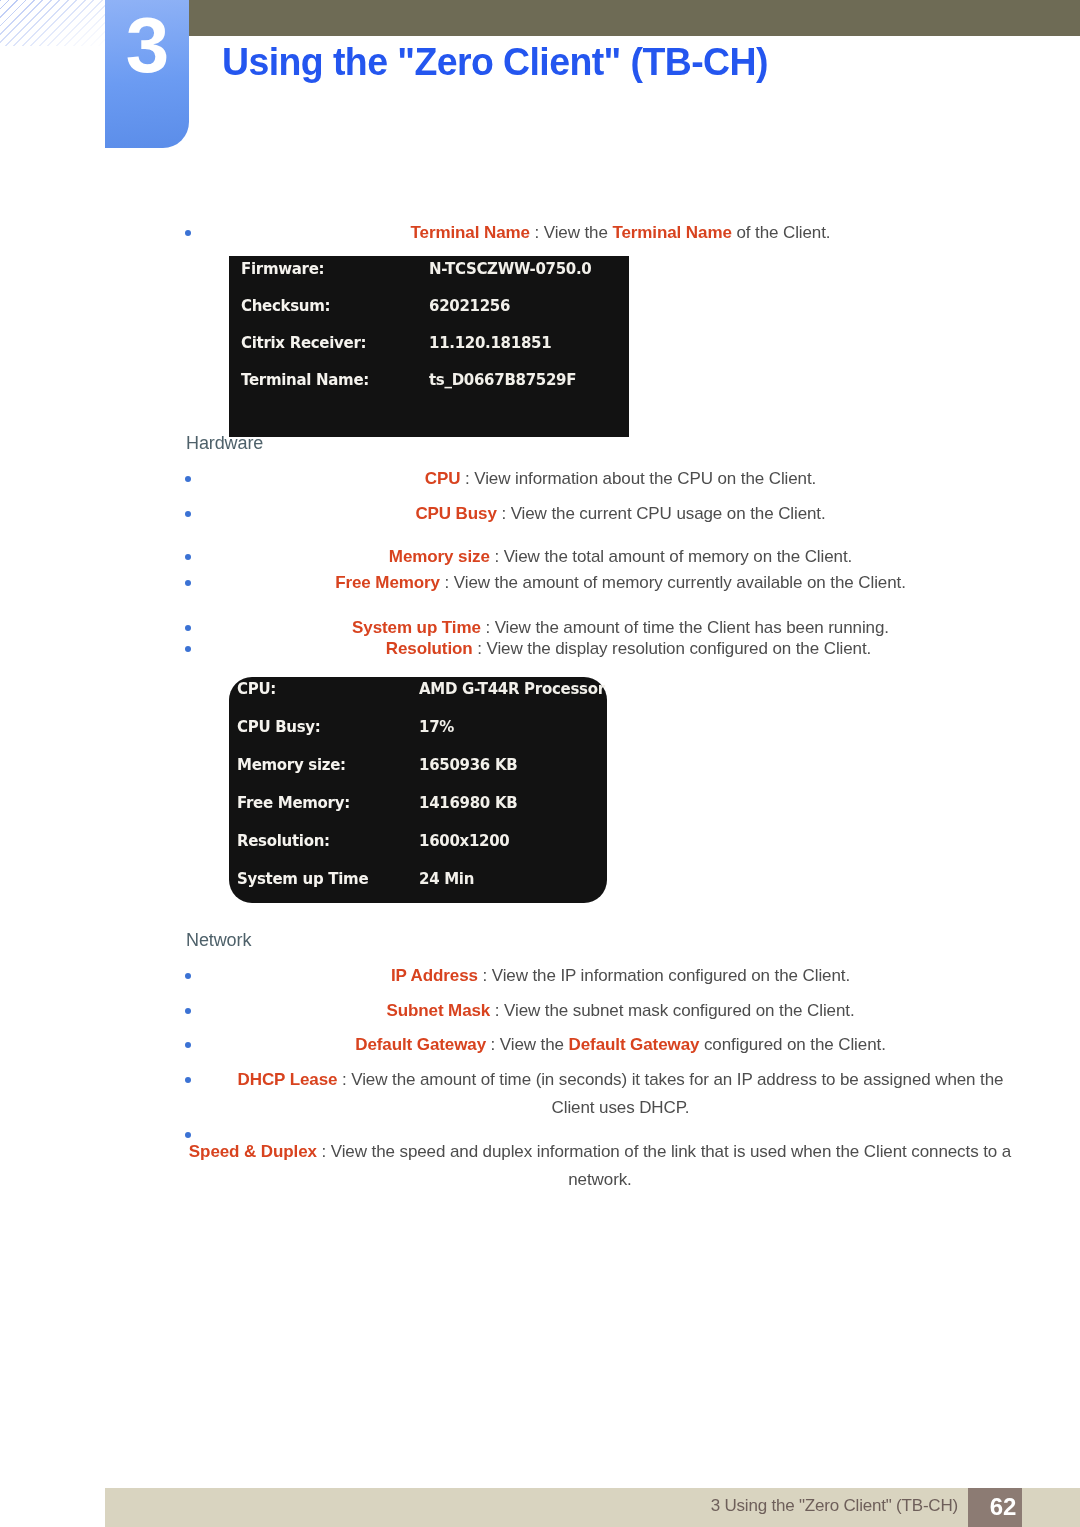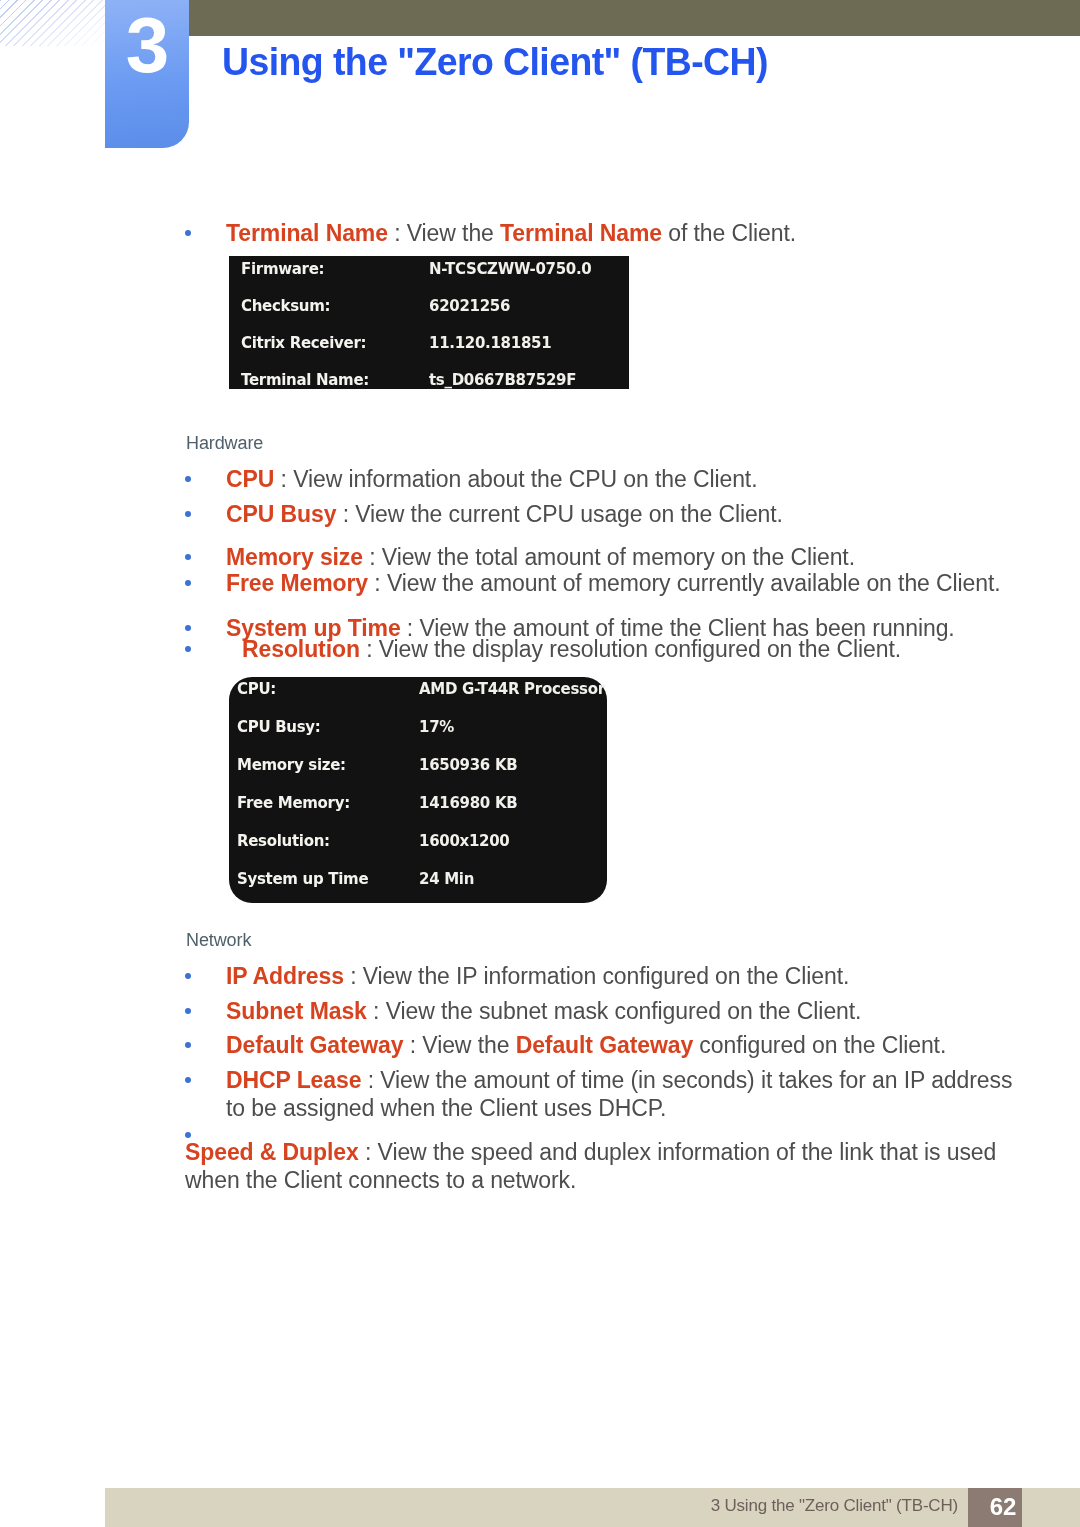--- a/index.html
+++ b/index.html
@@ -96,24 +96,25 @@
     flex: 0 0 auto;
     width: 6px; height: 6px;
     border-radius: 50%;
     background: #3b72d4;
     margin-top: 11px;
     margin-right: 35px;
   }
 
   .bullet-text {
     flex: 1 1 auto;
-    font-size: 23px;
+    font-size: 17px;
     line-height: 28px;
     color: #4d4d4d;
     letter-spacing: -0.1px;
+    text-align: center;
   }
 
   .kw {
     color: #d8431f;
     font-weight: 700;
   }
 
   .subhead {
     position: absolute;
     left: 186px;
@@ -149,21 +150,21 @@
   }
 
   .infobox .val {
     font-size: 15px;
     font-weight: 700;
     color: #f2f0ea;
     letter-spacing: -0.3px;
     white-space: nowrap;
   }
 
-  #infobox-firmware { left: 229px; top: 256px; width: 400px; height: 133px; padding-left: 20px; }
+  #infobox-firmware { left: 229px; top: 256px; width: 400px; height: 181px; padding-left: 20px; }
   #infobox-firmware .lbl { position: absolute; left: 12px; }
   #infobox-firmware .val { position: absolute; left: 200px; }
 
   #infobox-hardware { left: 229px; top: 677px; width: 378px; height: 226px; border-radius: 23px; }
   #infobox-hardware .lbl { position: absolute; left: 8px; }
   #infobox-hardware .val { position: absolute; left: 190px; }
 
   
   .footer-bar {
     position: absolute;

